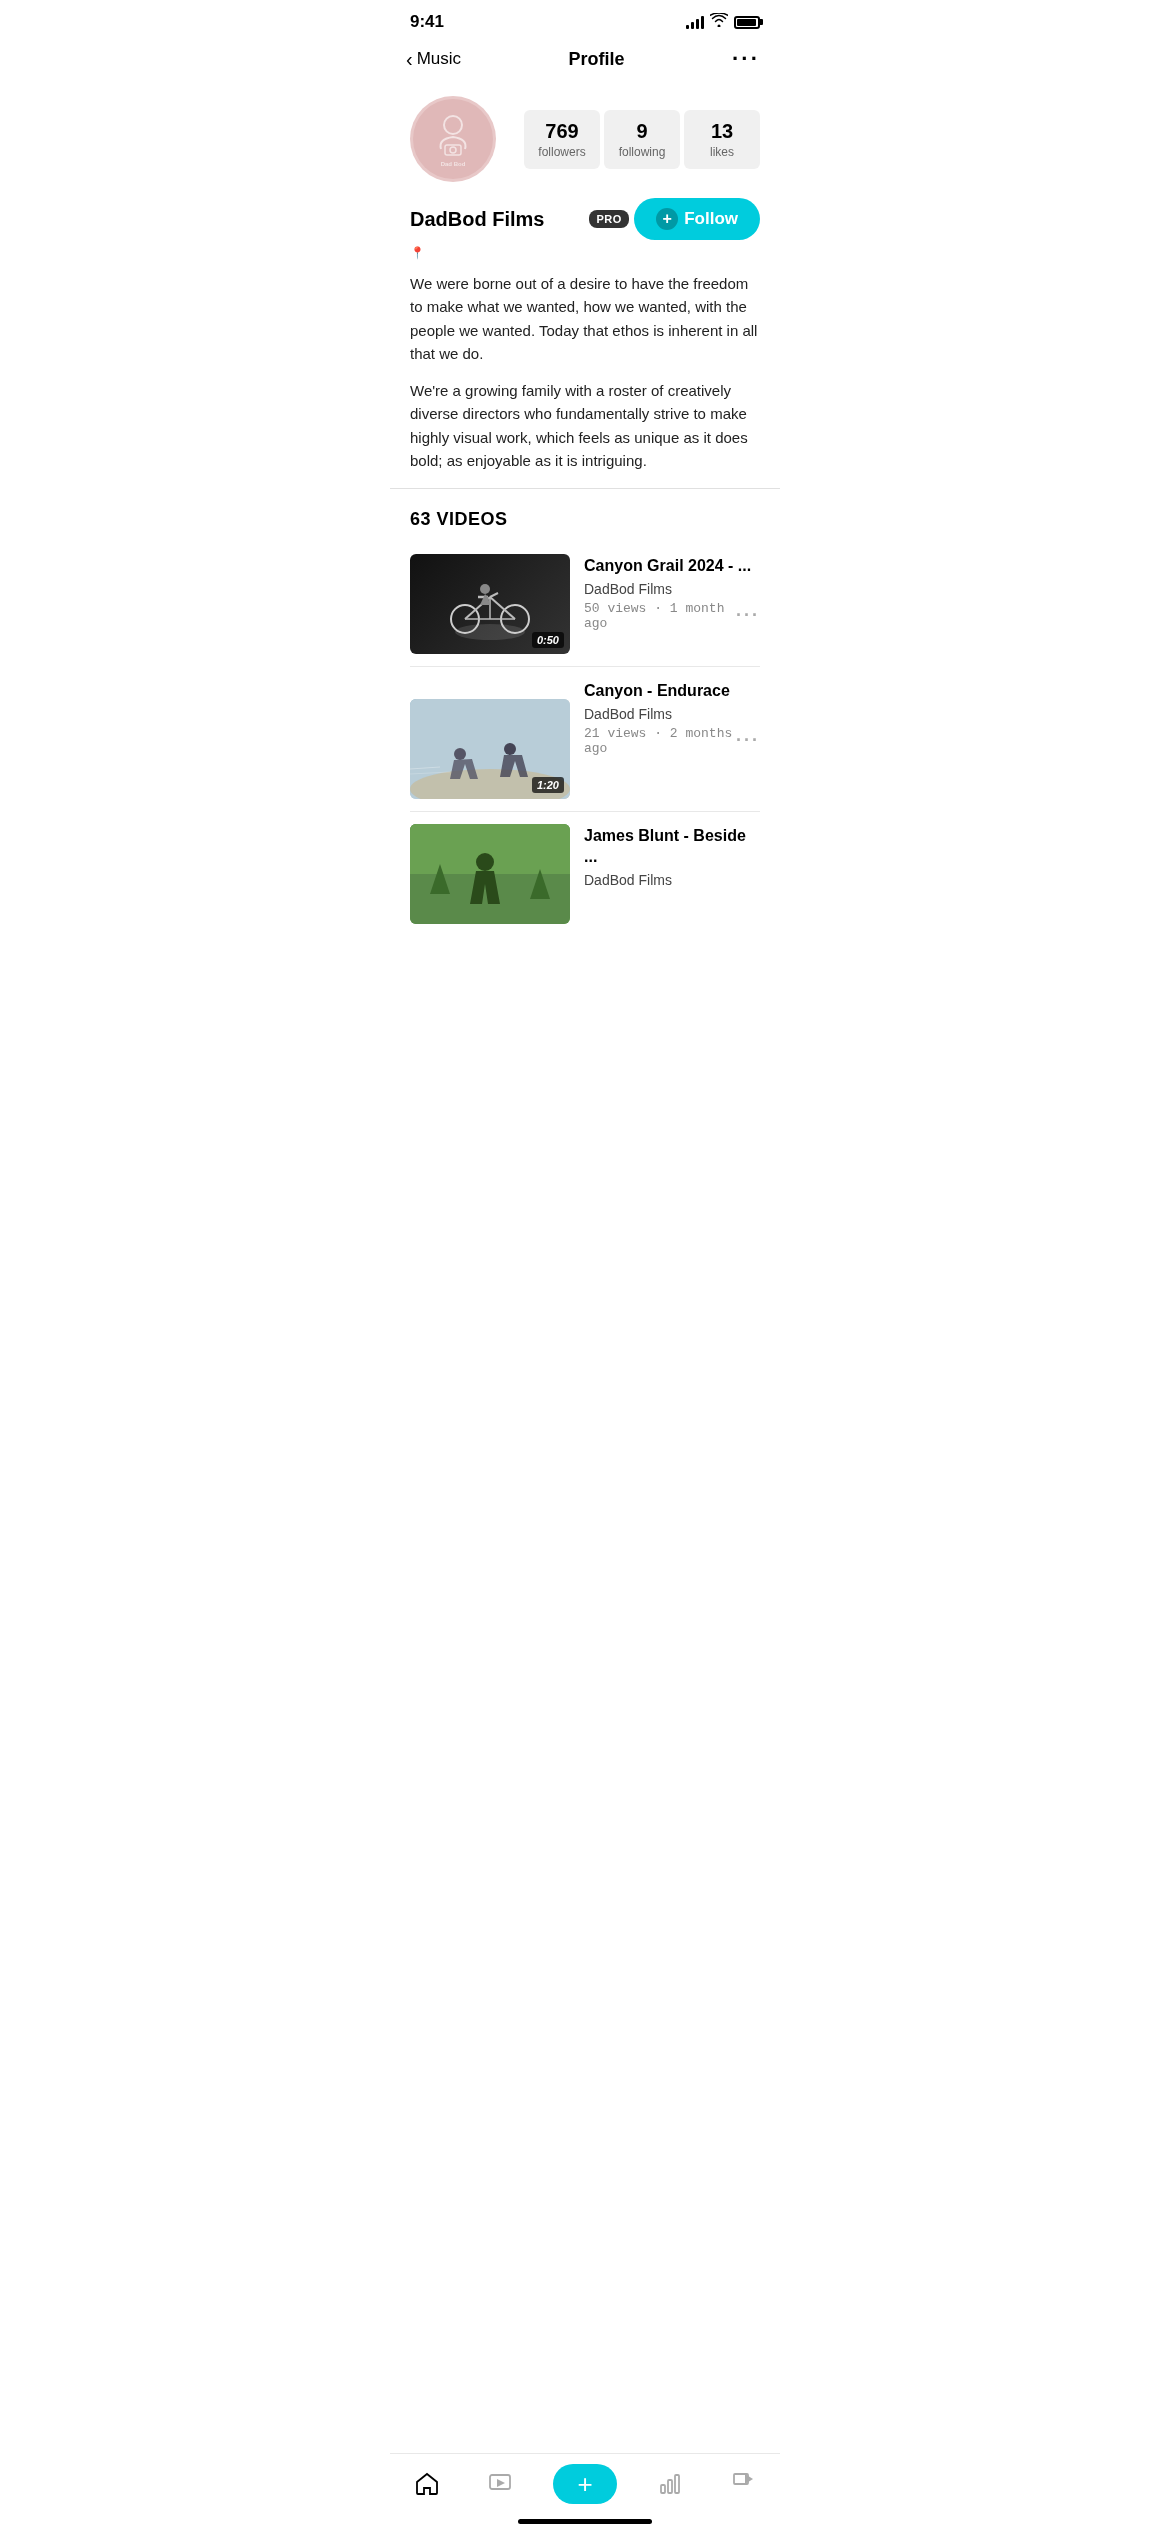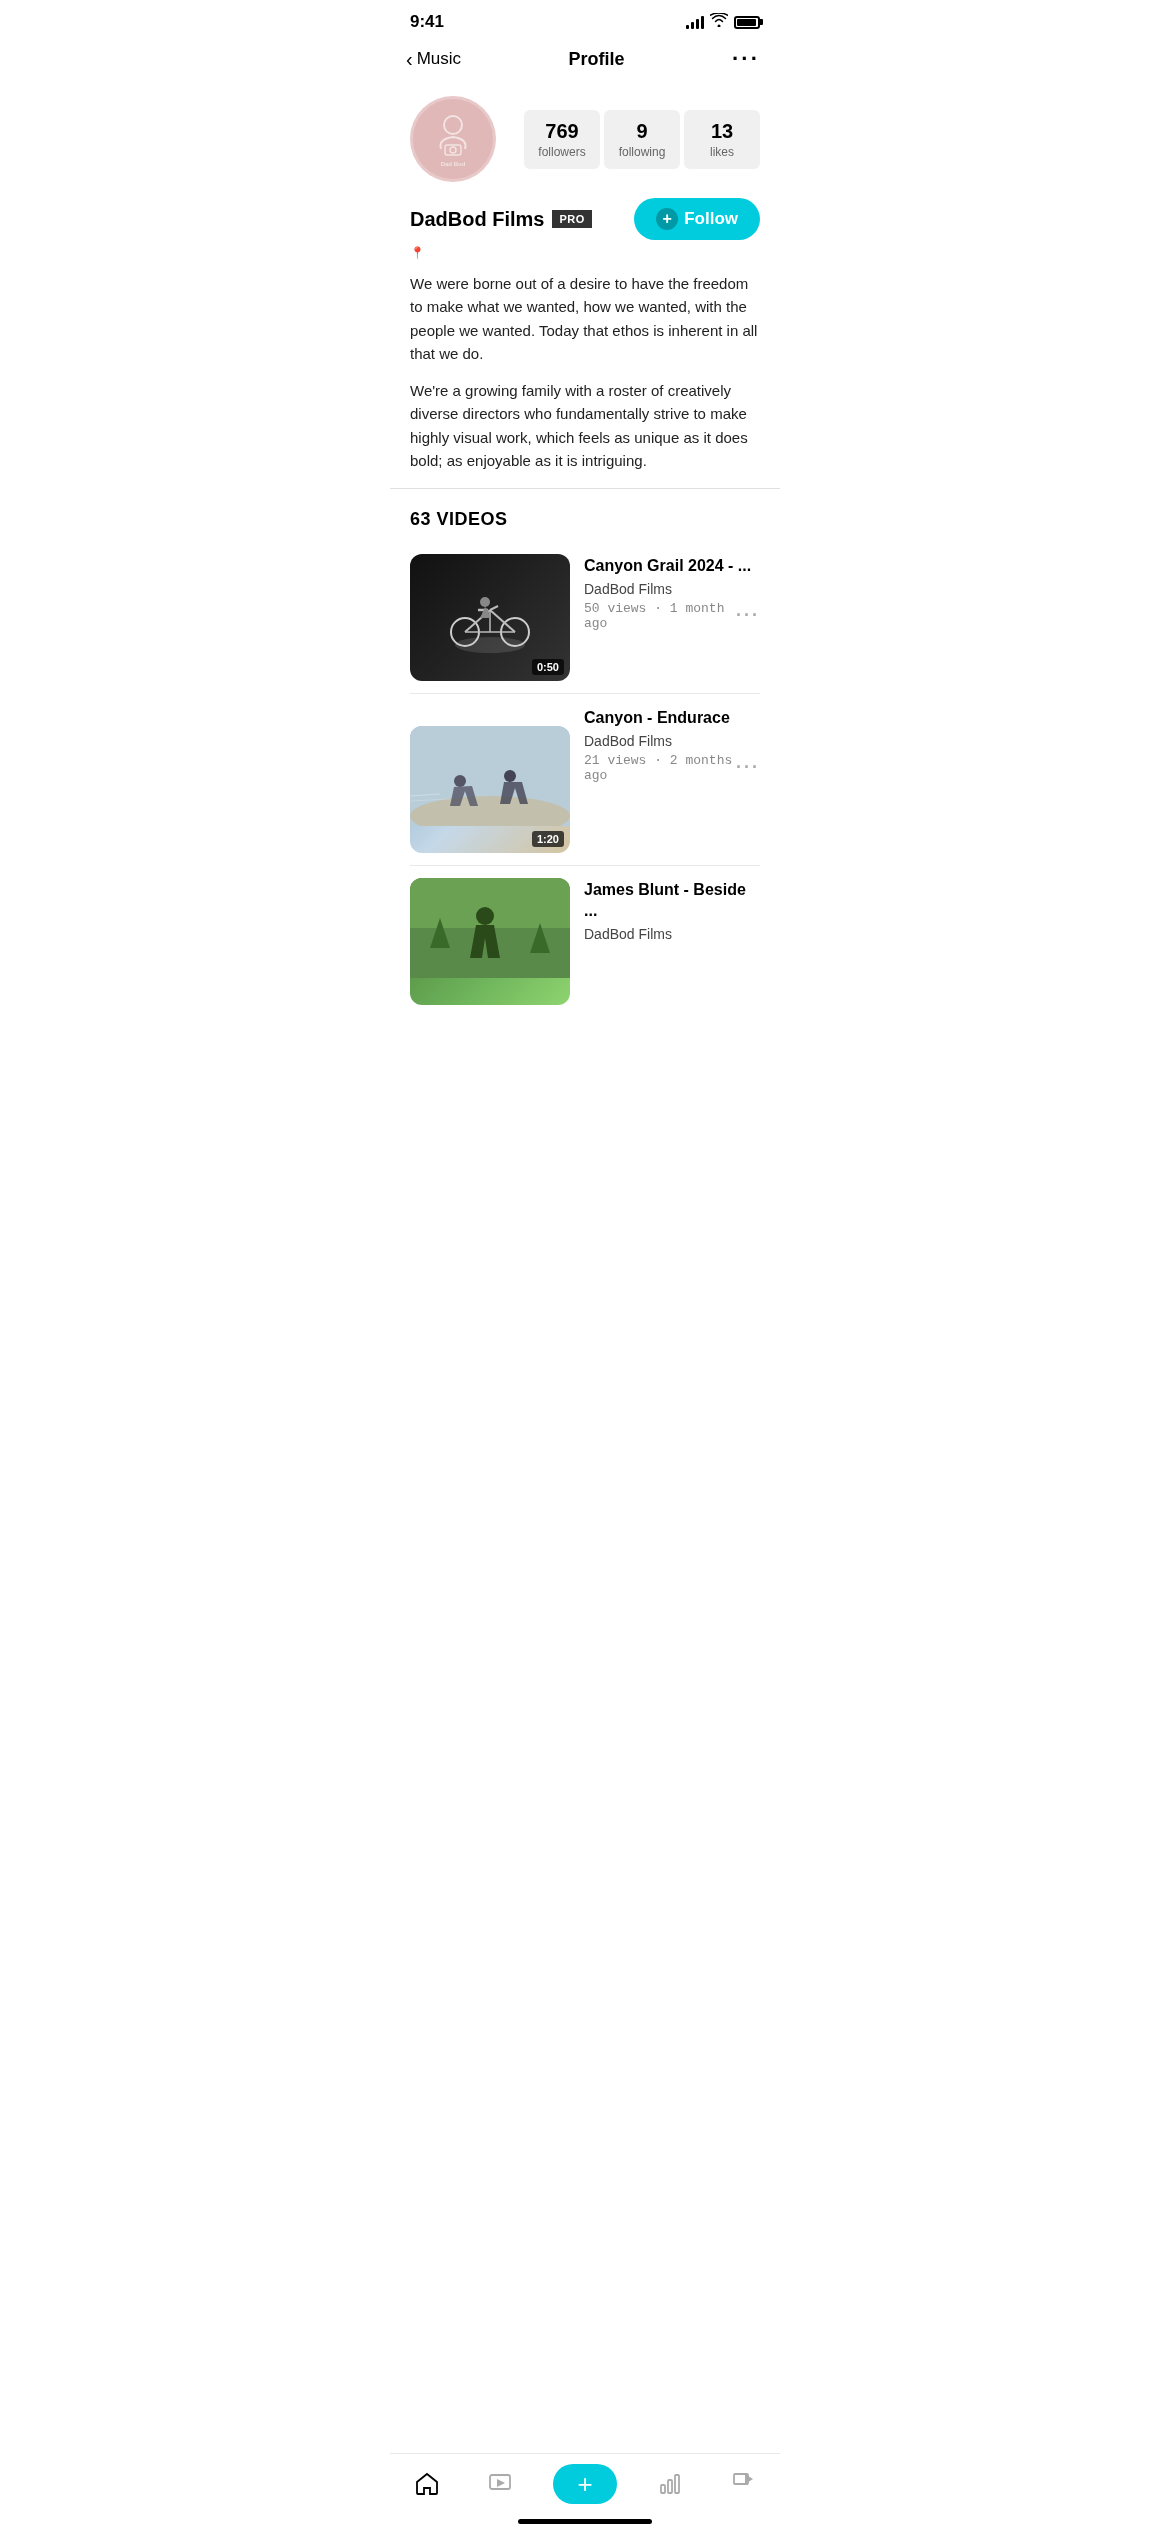--- a/index.html
+++ b/index.html
@@ -186,22 +186,23 @@
       font-size: 20px;
       font-weight: 700;
       color: #000;
     }
     .pro-badge {
       background: #333;
       color: #fff;
       font-size: 11px;
       font-weight: 700;
       padding: 3px 7px;
-      border-radius: 0;
+      border-radius: 8px;
       letter-spacing: 0.5px;
+      margin-left: 37px;
     }
     .follow-btn {
       background: #00ccdd;
       color: #fff;
       border: none;
       border-radius: 30px;
       padding: 10px 22px;
       font-size: 17px;
       font-weight: 600;
       cursor: pointer;
@@ -268,26 +269,27 @@
 
     
     .video-item {
       display: flex;
       gap: 14px;
       padding: 12px 20px 12px 20px;
       align-items: flex-start;
     }
     .video-thumbnail {
       width: 160px;
-      height: 127px;
+      height: 100px;
       flex-shrink: 0;
-      border-radius: 12px;
+      border-radius: 6px;
       overflow: hidden;
       position: relative;
       background: #111;
+      font-style: italic;
     }
     .thumb-bg-1 {
       background: linear-gradient(135deg, #111 0%, #333 100%);
       display: flex;
       align-items: center;
       justify-content: center;
     }
     .thumb-bg-2 {
       background: linear-gradient(135deg, #8ab4c8 0%, #c5d8e8 50%, #d4c4a0 100%);
       margin-top: 20px;

